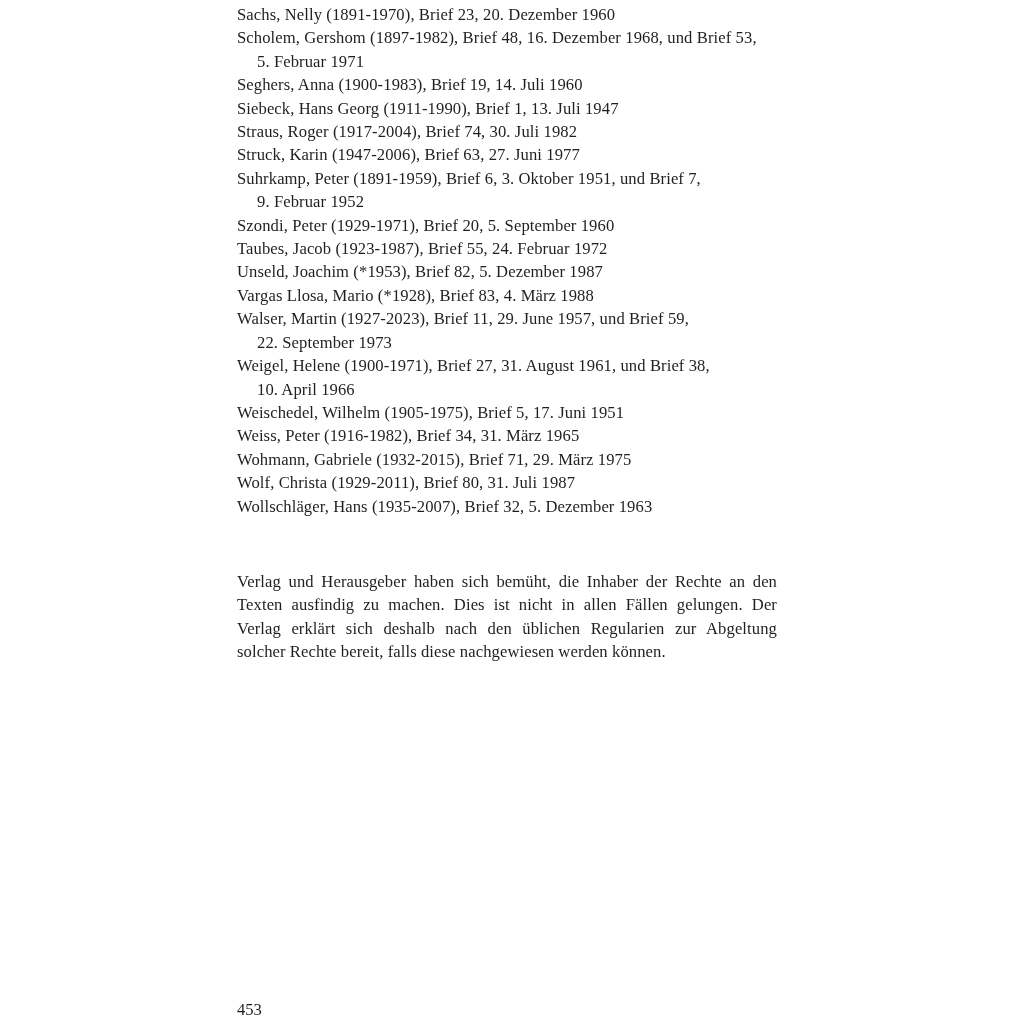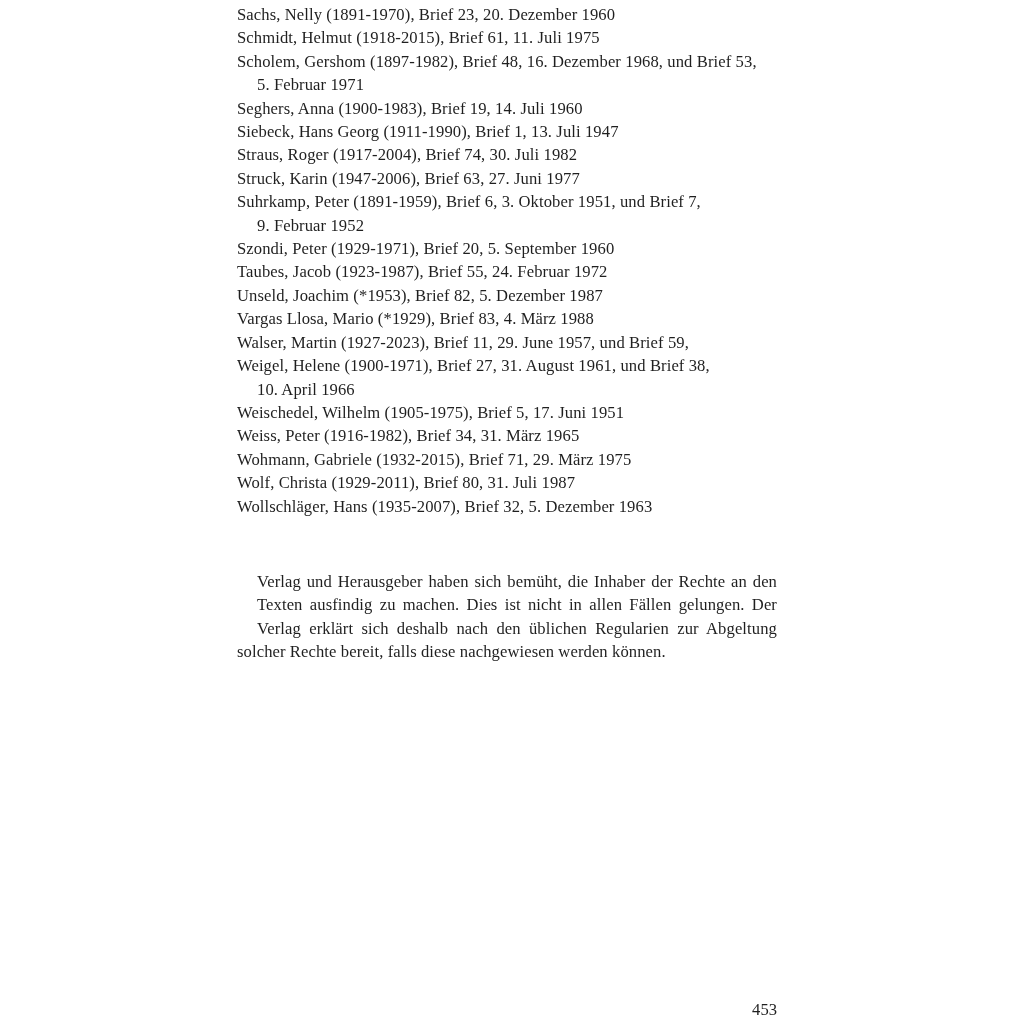--- a/index.html
+++ b/index.html
@@ -18,42 +18,39 @@
     top: 3px;
     width: 540px;
     font-size: 16.6px;
     line-height: 23.4px;
     letter-spacing: 0.1px;
   }
   .index .line { white-space: nowrap; }
   .index .cont { padding-left: 20px; }
   .notice { margin-top: 52px; }
   .notice .rline { white-space: normal; }
-  .notice .just { text-align: justify; text-align-last: justify; margin-left: 20px; }
+  .notice .just { text-align: justify; text-align-last: justify; }
   .pagenum {
     position: absolute;
     left: 237px;
     top: 1000px;
     width: 540px;
-    text-align: right;
+    text-align: left;
     font-size: 16.6px;
     line-height: 20px;
   }
 </style>
 </head>
 <body>
 
 <div class="page" style="background: rgb(255, 255, 255); color: rgb(31, 31, 31);">
   <div class="textblock">
     <div class="index">
         <div class="entry">
           <div class="line">Sachs, Nelly (1891-1970), Brief 23, 20. Dezember 1960</div>
-        </div>
-        <div class="entry">
-          <div class="line">Schmidt, Helmut (1918-2015), Brief 61, 11. Juli 1975</div>
         </div>
         <div class="entry">
           <div class="line">Scholem, Gershom (1897-1982), Brief 48, 16. Dezember 1968, und Brief 53,</div>
           <div class="line cont">5. Februar 1971</div>
         </div>
         <div class="entry">
           <div class="line">Seghers, Anna (1900-1983), Brief 19, 14. Juli 1960</div>
         </div>
         <div class="entry">
           <div class="line">Siebeck, Hans Georg (1911-1990), Brief 1, 13. Juli 1947</div>
@@ -71,24 +68,25 @@
         <div class="entry">
           <div class="line">Szondi, Peter (1929-1971), Brief 20, 5. September 1960</div>
         </div>
         <div class="entry">
           <div class="line">Taubes, Jacob (1923-1987), Brief 55, 24. Februar 1972</div>
         </div>
         <div class="entry">
           <div class="line">Unseld, Joachim (*1953), Brief 82, 5. Dezember 1987</div>
         </div>
         <div class="entry">
-          <div class="line">Vargas Llosa, Mario (*1929), Brief 83, 4. März 1988</div>
+          <div class="line">Vargas Llosa, Mario (*1928), Brief 83, 4. März 1988</div>
         </div>
         <div class="entry">
           <div class="line">Walser, Martin (1927-2023), Brief 11, 29. June 1957, und Brief 59,</div>
+          <div class="line cont">22. September 1973</div>
         </div>
         <div class="entry">
           <div class="line">Weigel, Helene (1900-1971), Brief 27, 31. August 1961, und Brief 38,</div>
           <div class="line cont">10. April 1966</div>
         </div>
         <div class="entry">
           <div class="line">Weischedel, Wilhelm (1905-1975), Brief 5, 17. Juni 1951</div>
         </div>
         <div class="entry">
           <div class="line">Weiss, Peter (1916-1982), Brief 34, 31. März 1965</div>

